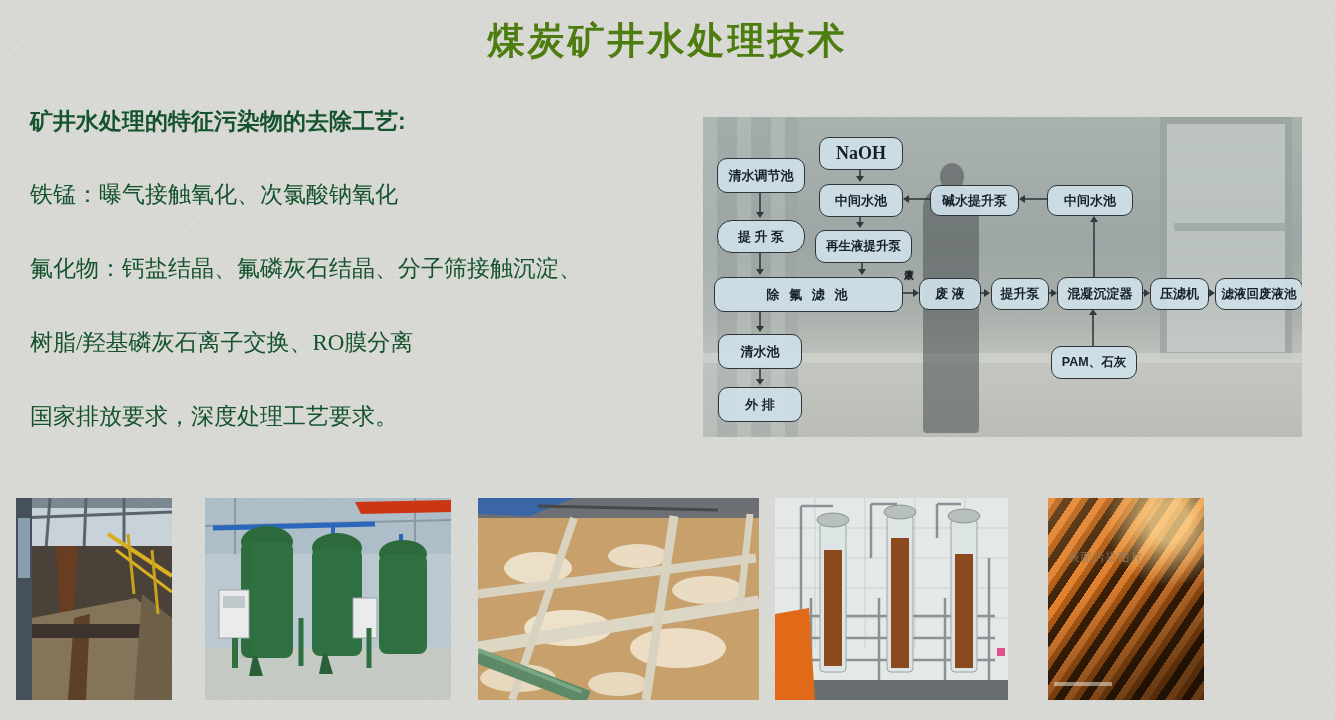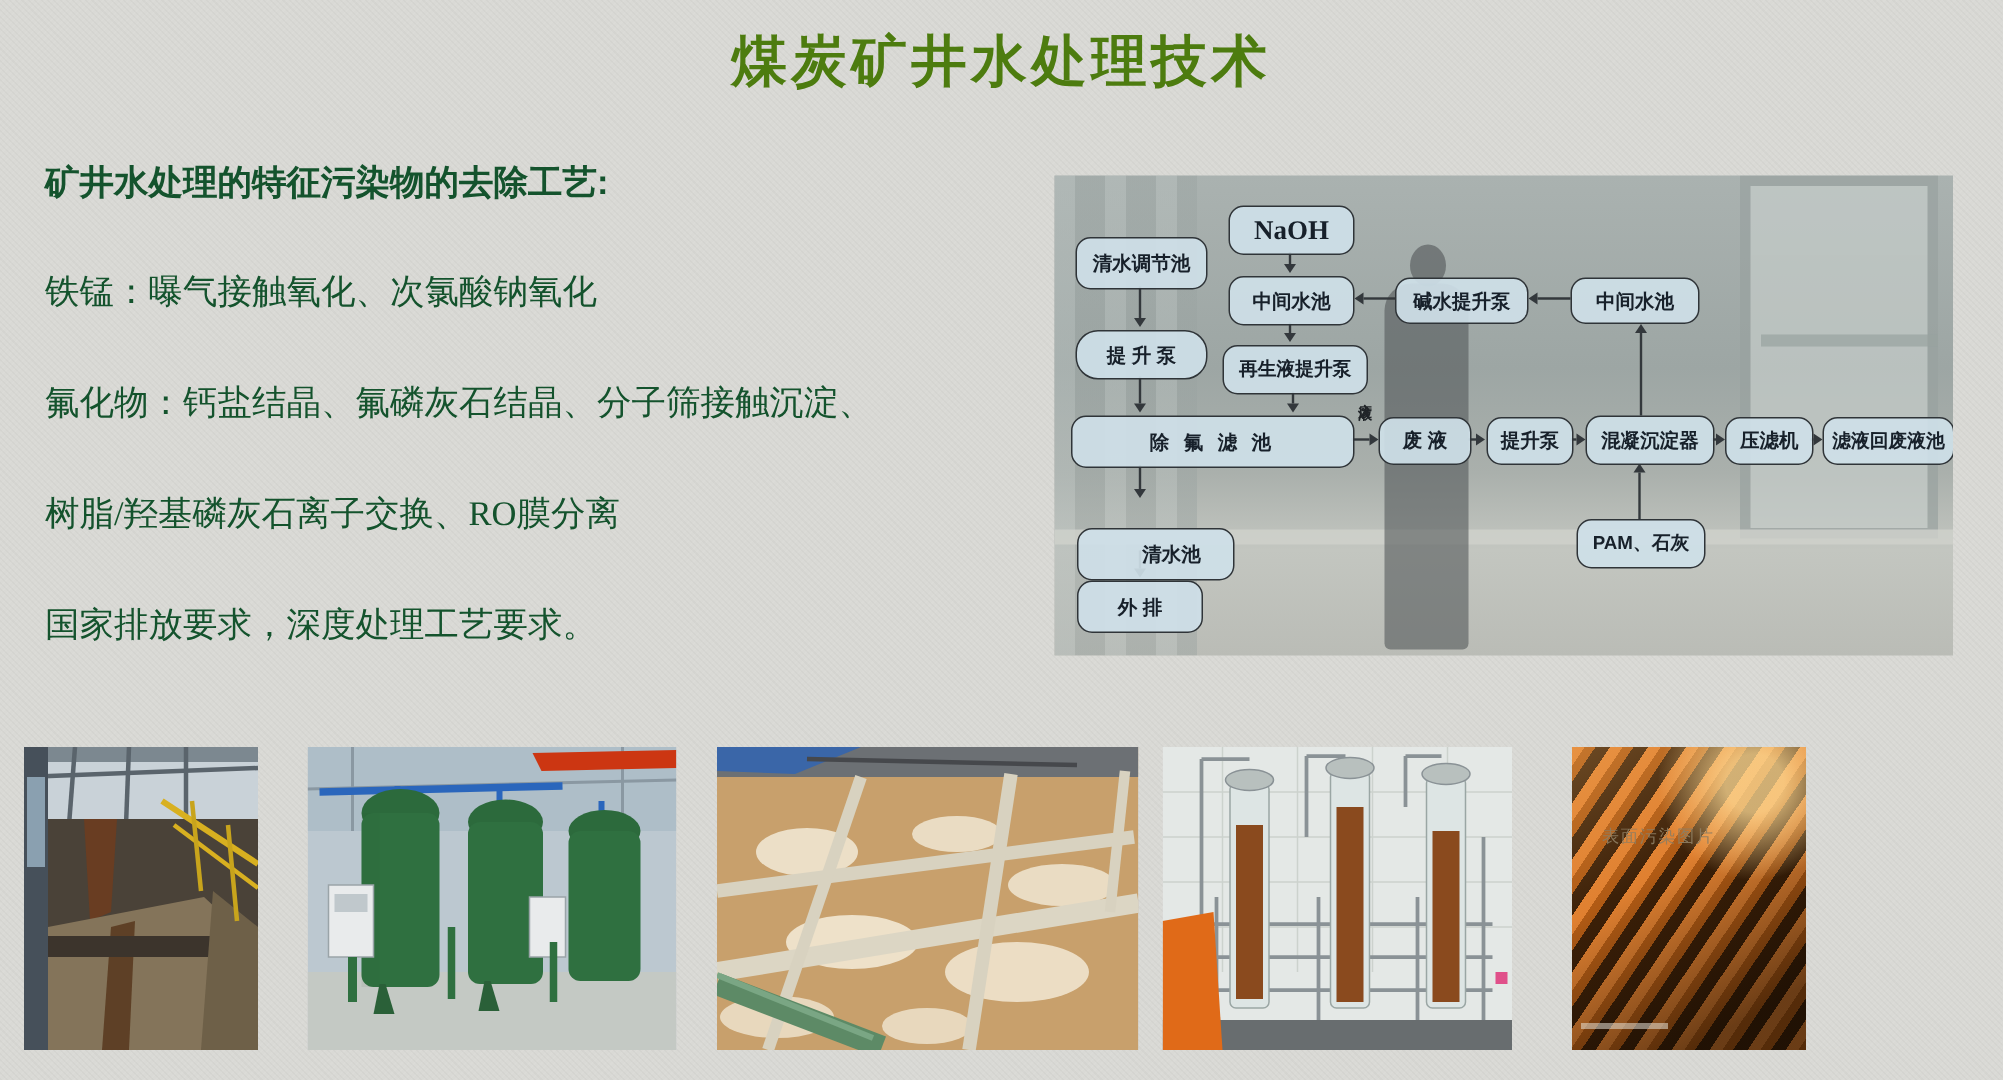--- a/index.html
+++ b/index.html
@@ -113,21 +113,21 @@
   <div class="fnode small" style="left:112px;top:113px;width:95px;height:31px;">再生液提升泵</div>
   <div class="fnode" style="left:227px;top:68px;width:87px;height:29px;">碱水提升泵</div>
   <div class="fnode" style="left:344px;top:68px;width:84px;height:29px;">中间水池</div>
   <div class="fnode" style="left:11px;top:160px;width:187px;height:33px;letter-spacing:3px;">除 氟 滤 池</div>
   <div class="fnode" style="left:216px;top:161px;width:60px;height:30px;">废 液</div>
   <div class="fnode" style="left:288px;top:161px;width:56px;height:30px;">提升泵</div>
   <div class="fnode" style="left:354px;top:160px;width:84px;height:31px;">混凝沉淀器</div>
   <div class="fnode" style="left:447px;top:161px;width:57px;height:30px;">压滤机</div>
   <div class="fnode small" style="left:512px;top:161px;width:86px;height:30px;">滤液回废液池</div>
   <div class="fnode small" style="left:348px;top:229px;width:84px;height:31px;">PAM、石灰</div>
-  <div class="fnode" style="left:15px;top:235px;width:82px;height:33px;padding-left:21px;">清水池</div>
+  <div class="fnode" style="left:15px;top:217px;width:82px;height:33px;">清水池</div>
   <div class="fnode" style="left:15px;top:270px;width:82px;height:33px;text-align:right;">外 排</div>
   <div class="edge-label">废液</div>
 </div>
 
 <div class="photo" id="photo1" style="left:16px;width:156px;">
   <svg width="156" height="202" viewBox="0 0 156 202">
     <rect x="0" y="0" width="156" height="202" fill="#5c564e"></rect>
     <rect x="0" y="0" width="156" height="52" fill="#c9d2d8"></rect>
     <rect x="0" y="0" width="156" height="10" fill="#7c8890"></rect>
     <line x1="0" y1="20" x2="156" y2="14" stroke="#5a646c" stroke-width="3"></line>

